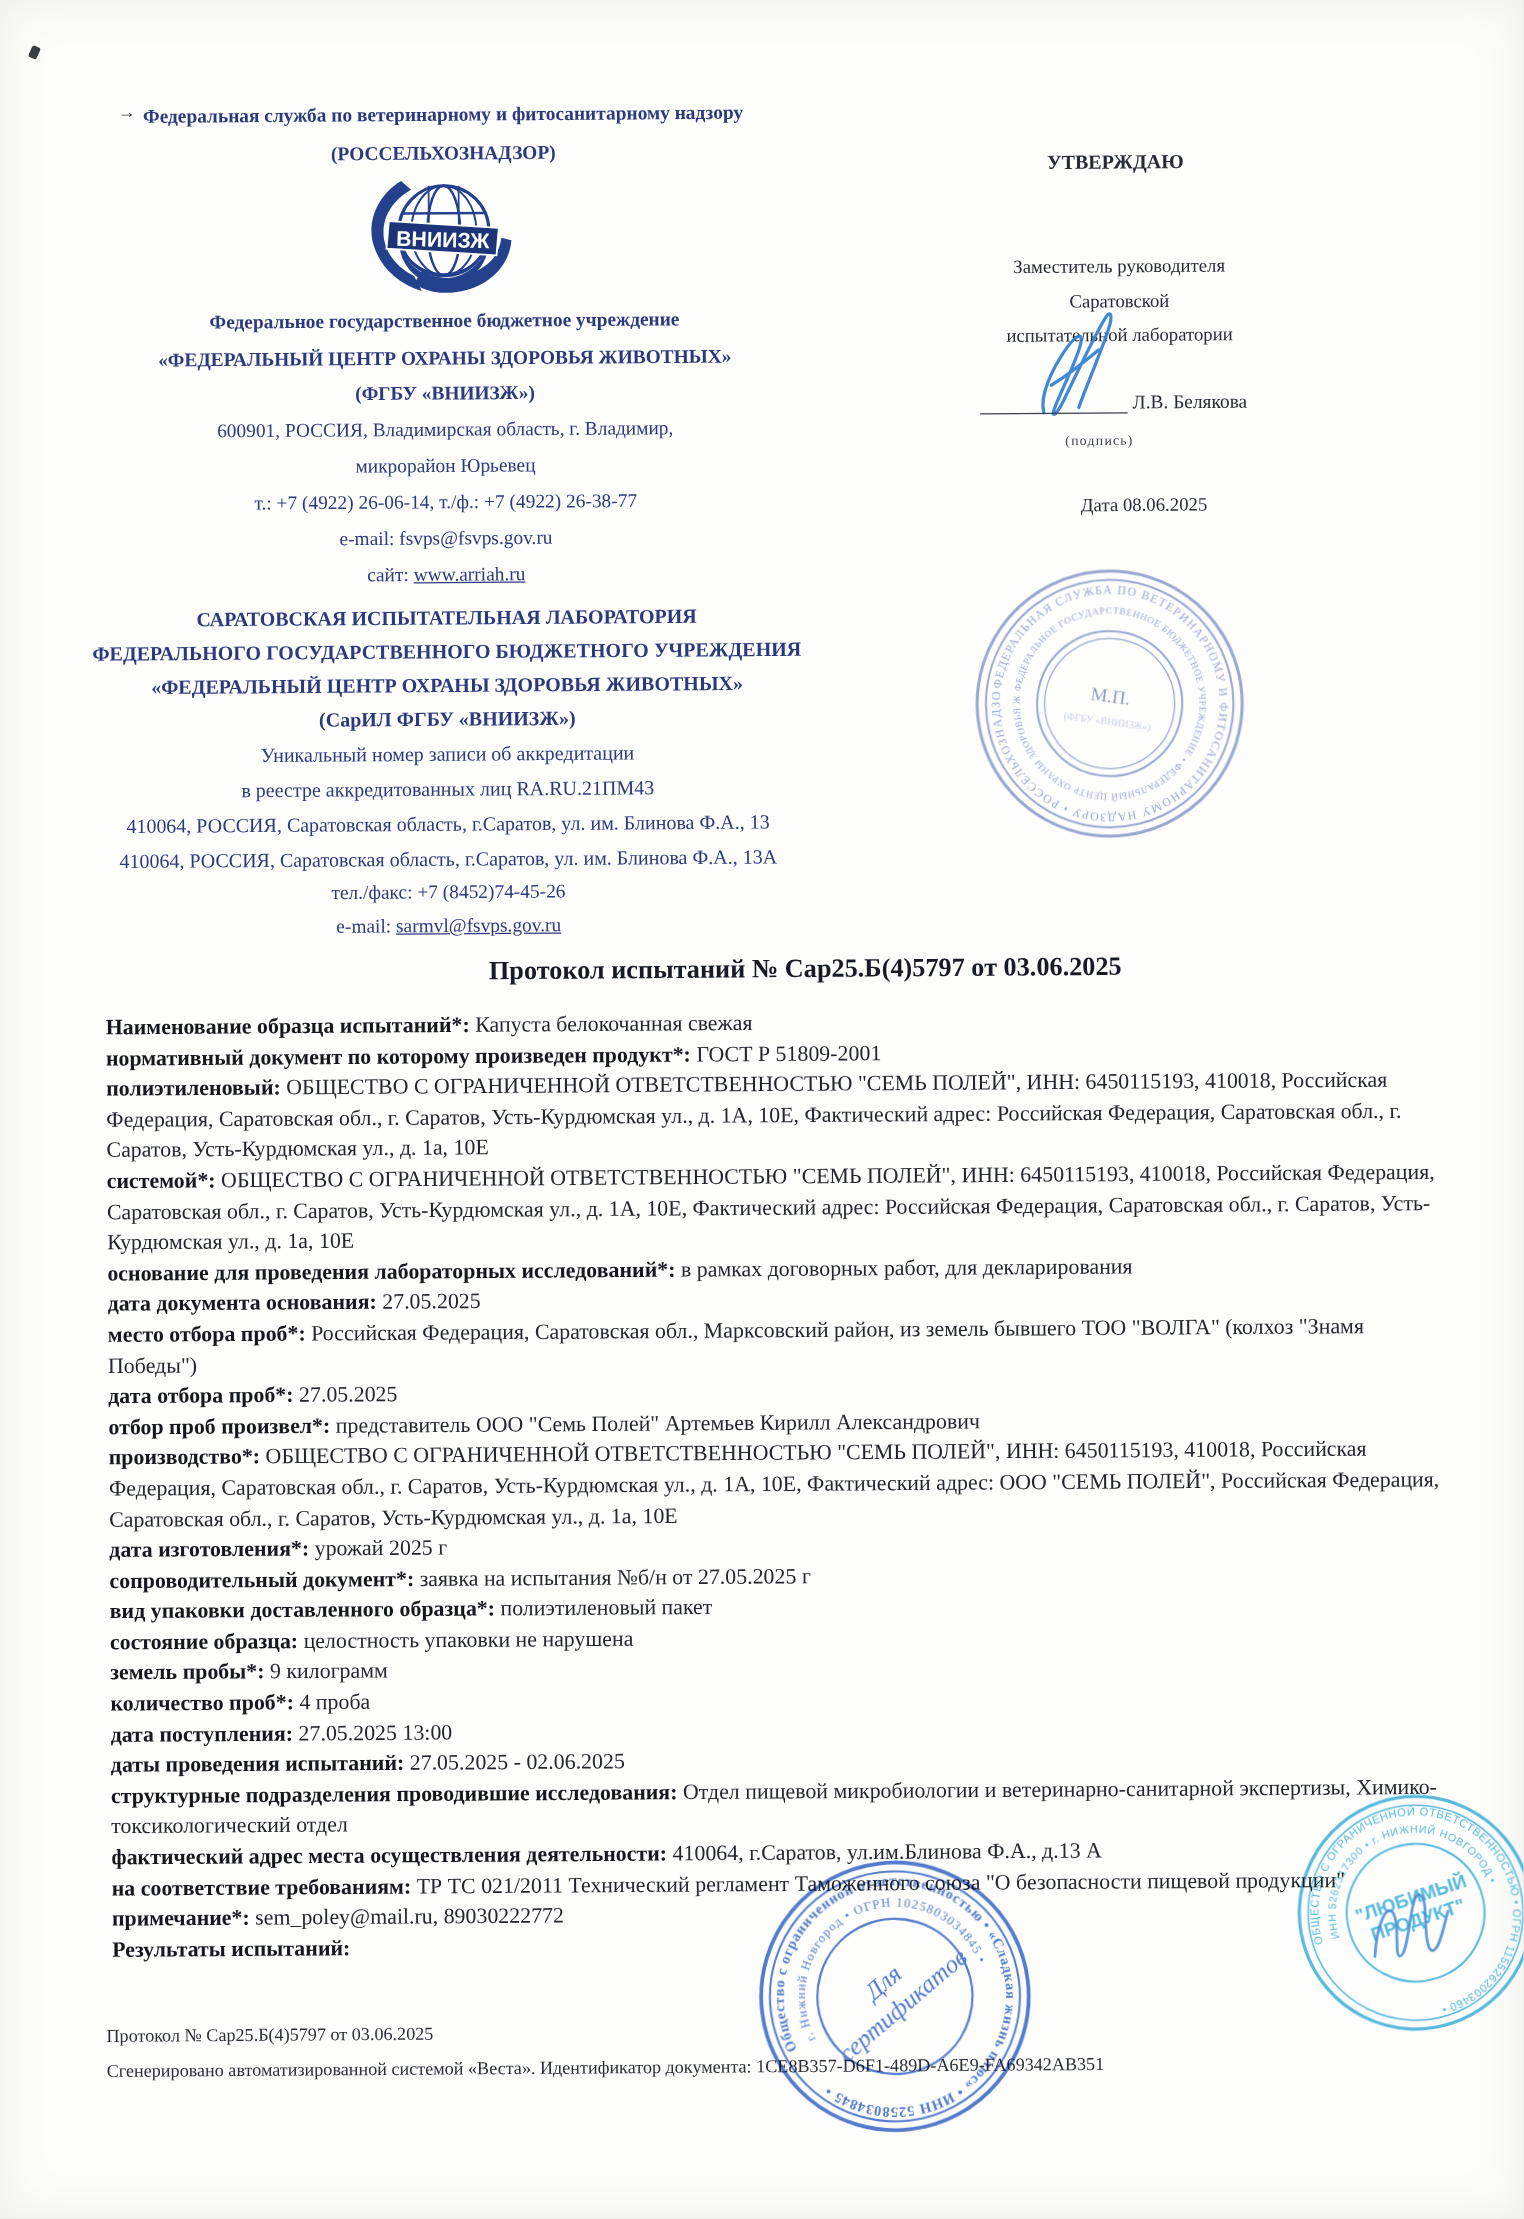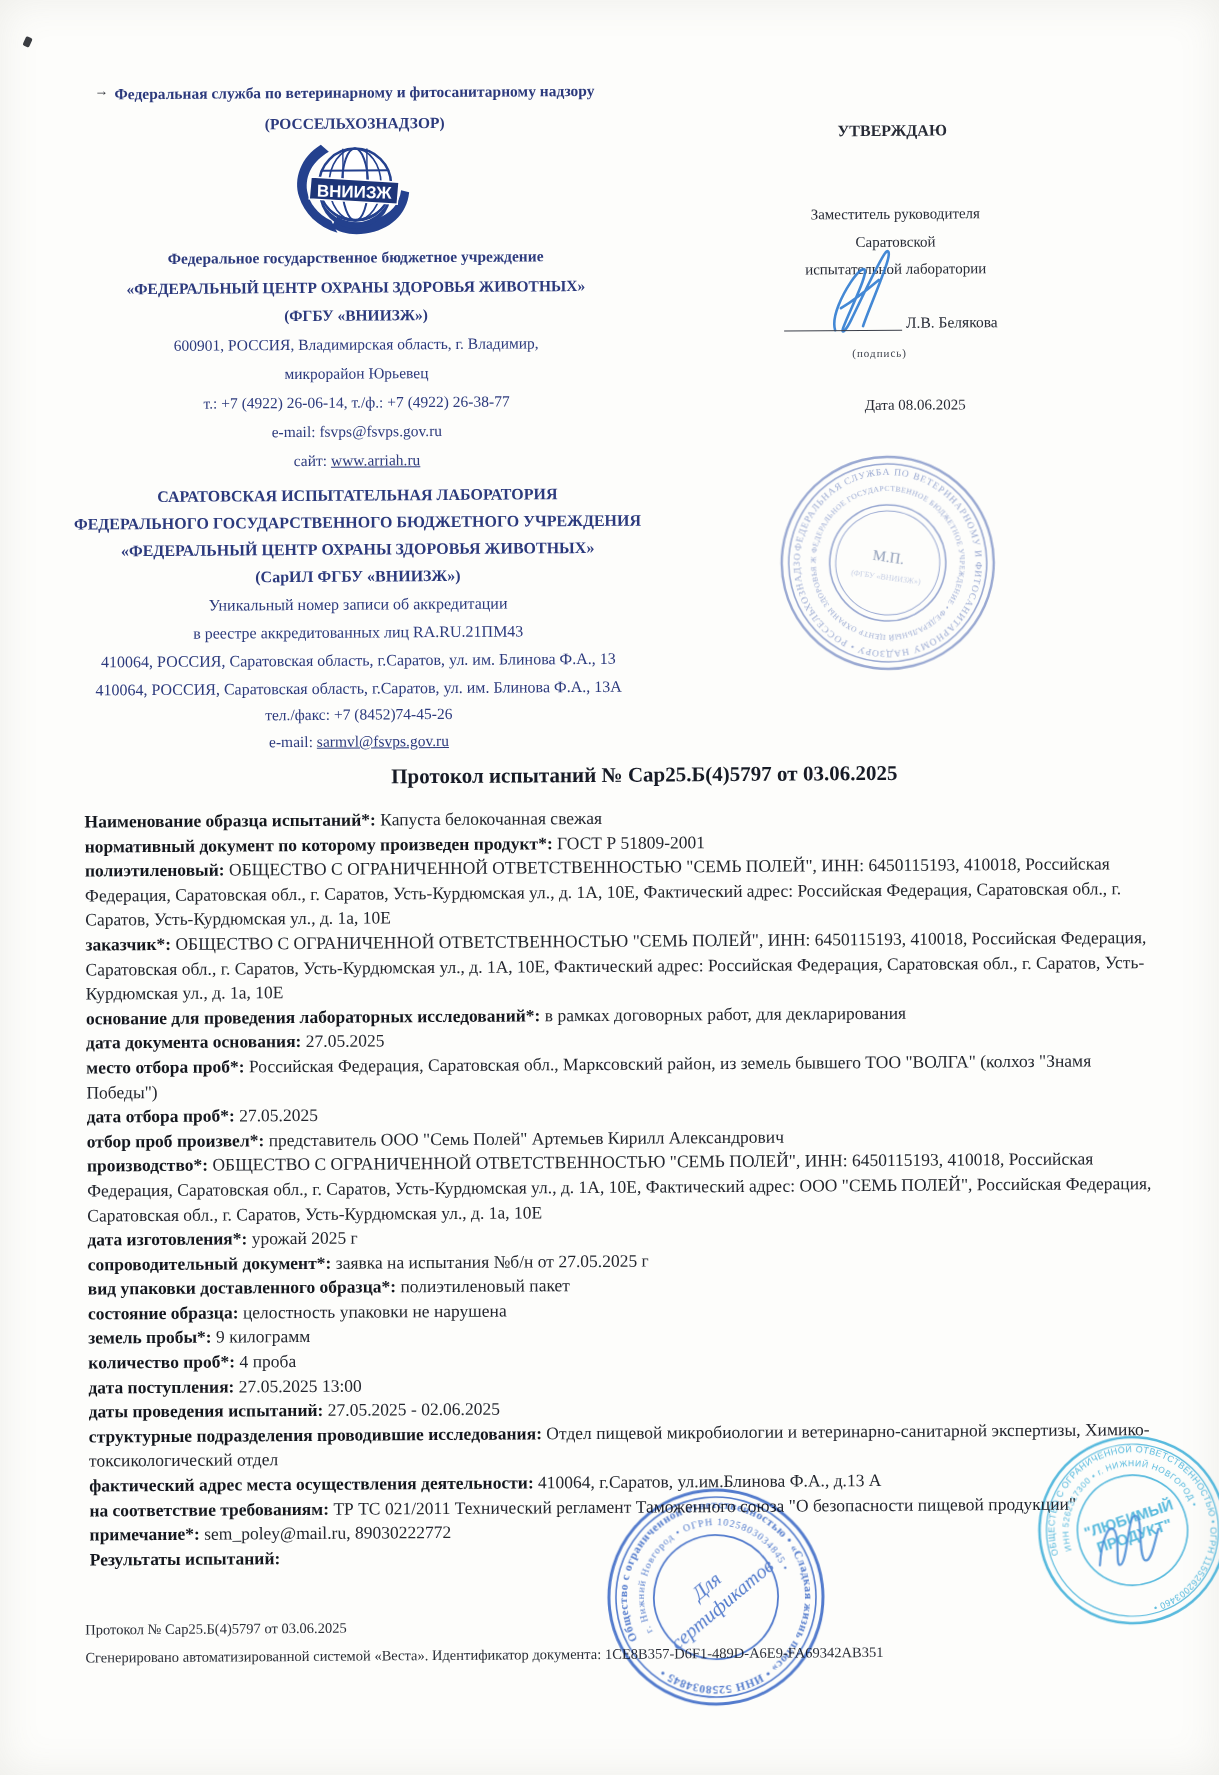--- a/index.html
+++ b/index.html
@@ -113,21 +113,21 @@
         <text x="113" y="130" text-anchor="middle" font-size="8" fill="#5b74b8" opacity=".55">(ФГБУ «ВНИИЗЖ»)</text>
       </svg>
     </div>
 
     <div class="abs title" style="left:145px;top:763px;width:1000px;text-align:center;">Протокол испытаний № Сар25.Б(4)5797 от 03.06.2025</div>
 
     <div class="abs" id="fields">
         <p class="field"><span class="flabel">Наименование образца испытаний*:</span><span class="fvalue"> Капуста белокочанная свежая</span></p>
         <p class="field"><span class="flabel">нормативный документ по которому произведен продукт*:</span><span class="fvalue"> ГОСТ Р 51809-2001</span></p>
         <p class="field"><span class="flabel">полиэтиленовый:</span><span class="fvalue"> ОБЩЕСТВО С ОГРАНИЧЕННОЙ ОТВЕТСТВЕННОСТЬЮ "СЕМЬ ПОЛЕЙ", ИНН: 6450115193, 410018, Российская Федерация, Саратовская обл., г. Саратов, Усть-Курдюмская ул., д. 1А, 10Е, Фактический адрес: Российская Федерация, Саратовская обл., г. Саратов, Усть-Курдюмская ул., д. 1а, 10Е</span></p>
-        <p class="field"><span class="flabel">заказчик*:</span><span class="fvalue"> ОБЩЕСТВО С ОГРАНИЧЕННОЙ ОТВЕТСТВЕННОСТЬЮ "СЕМЬ ПОЛЕЙ", ИНН: 6450115193, 410018, Российская Федерация, Саратовская обл., г. Саратов, Усть-Курдюмская ул., д. 1А, 10Е, Фактический адрес: Российская Федерация, Саратовская обл., г. Саратов, Усть-Курдюмская ул., д. 1а, 10Е</span></p>
+        <p class="field"><span class="flabel">системой*:</span><span class="fvalue"> ОБЩЕСТВО С ОГРАНИЧЕННОЙ ОТВЕТСТВЕННОСТЬЮ "СЕМЬ ПОЛЕЙ", ИНН: 6450115193, 410018, Российская Федерация, Саратовская обл., г. Саратов, Усть-Курдюмская ул., д. 1А, 10Е, Фактический адрес: Российская Федерация, Саратовская обл., г. Саратов, Усть-Курдюмская ул., д. 1а, 10Е</span></p>
         <p class="field"><span class="flabel">основание для проведения лабораторных исследований*:</span><span class="fvalue"> в рамках договорных работ, для декларирования</span></p>
         <p class="field"><span class="flabel">дата документа основания:</span><span class="fvalue"> 27.05.2025</span></p>
         <p class="field"><span class="flabel">место отбора проб*:</span><span class="fvalue"> Российская Федерация, Саратовская обл., Марксовский район, из земель бывшего ТОО "ВОЛГА" (колхоз "Знамя Победы")</span></p>
         <p class="field"><span class="flabel">дата отбора проб*:</span><span class="fvalue"> 27.05.2025</span></p>
         <p class="field"><span class="flabel">отбор проб произвел*:</span><span class="fvalue"> представитель ООО "Семь Полей" Артемьев Кирилл Александрович</span></p>
         <p class="field"><span class="flabel">производство*:</span><span class="fvalue"> ОБЩЕСТВО С ОГРАНИЧЕННОЙ ОТВЕТСТВЕННОСТЬЮ "СЕМЬ ПОЛЕЙ", ИНН: 6450115193, 410018, Российская Федерация, Саратовская обл., г. Саратов, Усть-Курдюмская ул., д. 1А, 10Е, Фактический адрес: ООО "СЕМЬ ПОЛЕЙ", Российская Федерация, Саратовская обл., г. Саратов, Усть-Курдюмская ул., д. 1а, 10Е</span></p>
         <p class="field"><span class="flabel">дата изготовления*:</span><span class="fvalue"> урожай 2025 г</span></p>
         <p class="field"><span class="flabel">сопроводительный документ*:</span><span class="fvalue"> заявка на испытания №б/н от 27.05.2025 г</span></p>
         <p class="field"><span class="flabel">вид упаковки доставленного образца*:</span><span class="fvalue"> полиэтиленовый пакет</span></p>
         <p class="field"><span class="flabel">состояние образца:</span><span class="fvalue"> целостность упаковки не нарушена</span></p>

